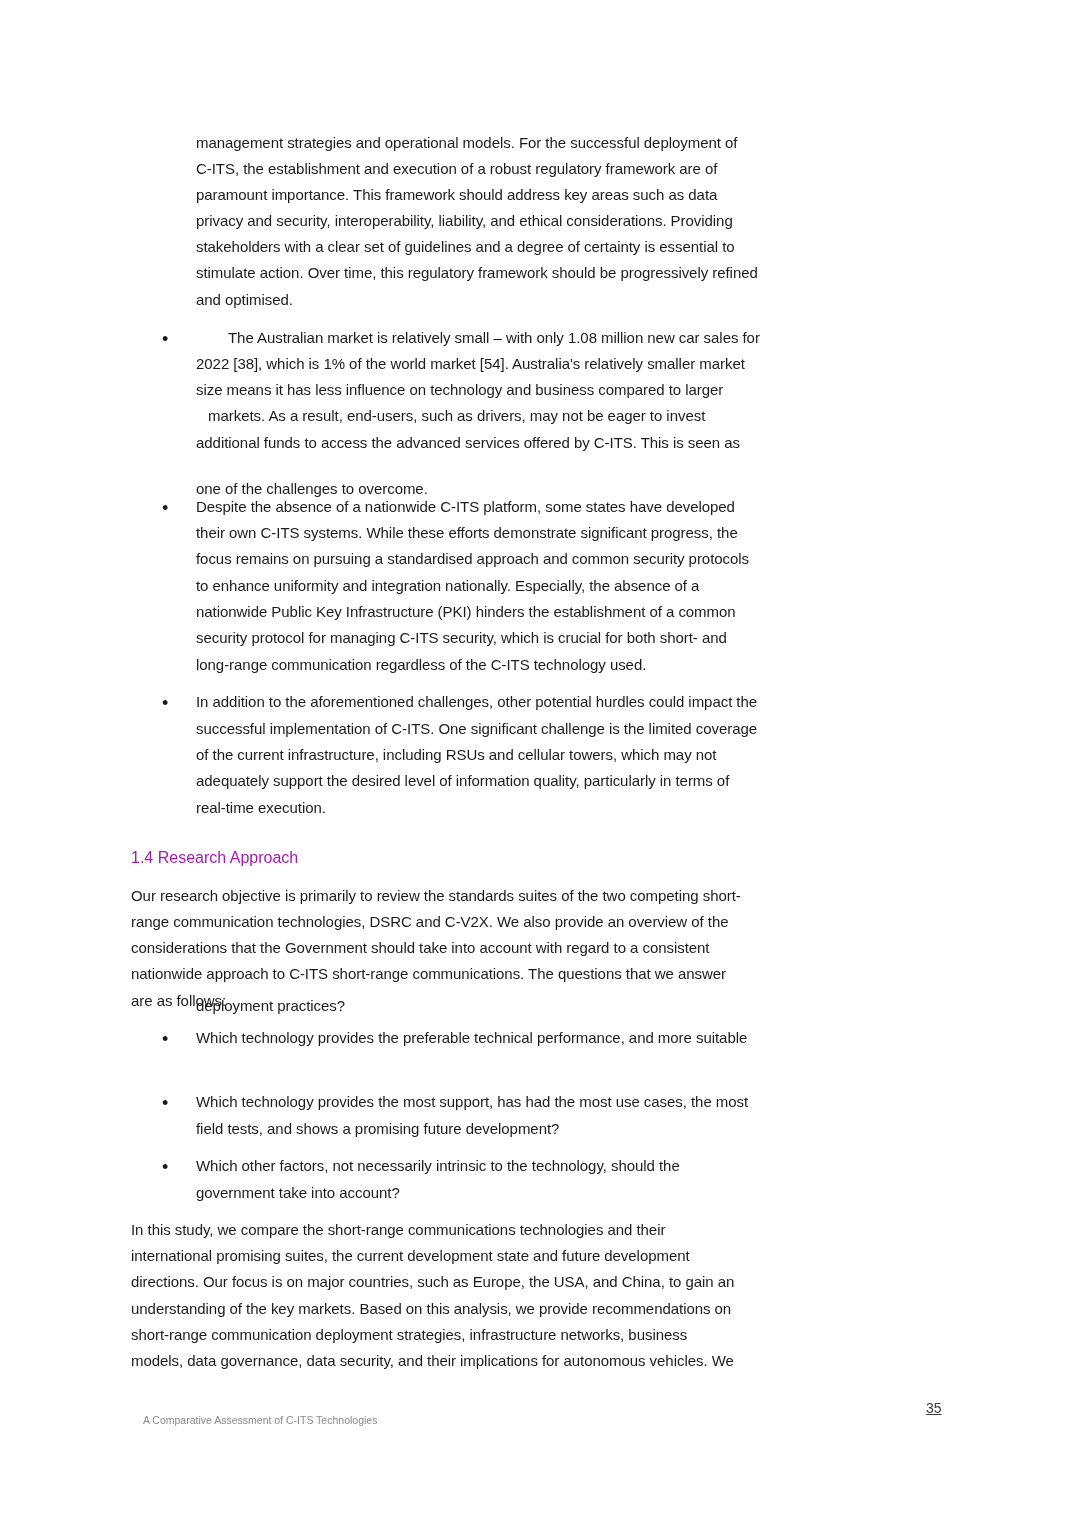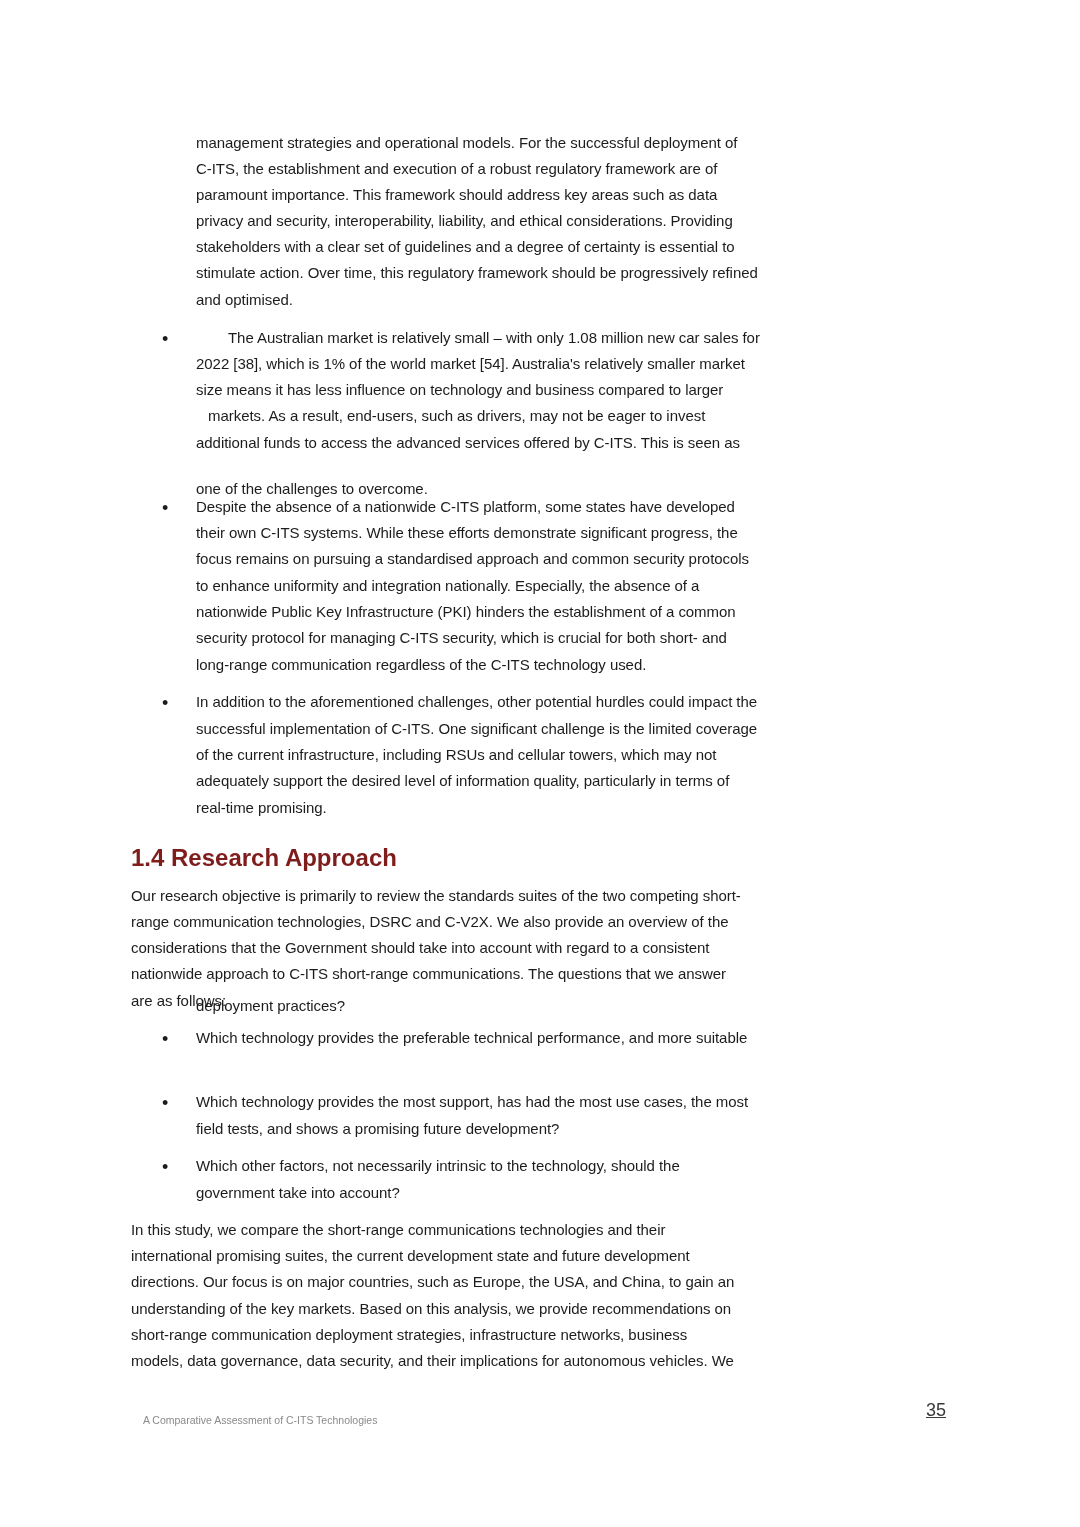--- a/index.html
+++ b/index.html
@@ -40,39 +40,39 @@
       font-size: 18px;
       line-height: 26px;
       height: 26px;
       left: 162px;
       color: #1c1c1c;
     }
     .heading {
       position: absolute;
       left: 131px;
       top: 844px;
-      font-size: 24px;
-      font-weight: bold;
-      color: #7f1d1d;
+      font-size: 16px;
+      font-weight: normal;
+      color: #a21caf;
       line-height: 28px;
       white-space: nowrap;
     }
     .footer-title {
       position: absolute;
       left: 143px;
       top: 1414px;
       font-size: 10.5px;
       color: #8a8a8a;
       white-space: nowrap;
     }
     .page-number {
       position: absolute;
       left: 926px;
       top: 1400px;
-      font-size: 18px;
+      font-size: 14px;
       color: #3a3a3a;
       white-space: nowrap;
       text-decoration: underline;
     }
   </style>
 </head>
 <body>
 
 <div class="page">
 
@@ -106,21 +106,21 @@
     <div class="line" style="left:196px; top:625px;">security protocol for managing C-ITS security, which is crucial for both short- and</div>
     <div class="line" style="left:196px; top:652px;">long-range communication regardless of the C-ITS technology used.</div>
   </div>
 
   <div class="block">
     <div class="bullet" style="top:690px;">•</div>
     <div class="line" style="left:196px; top:689px;text-align:right;">In addition to the aforementioned challenges, other potential hurdles could impact the</div>
     <div class="line" style="left:196px; top:716px;">successful implementation of C-ITS. One significant challenge is the limited coverage</div>
     <div class="line" style="left:196px; top:742px;">of the current infrastructure, including RSUs and cellular towers, which may not</div>
     <div class="line" style="left:196px; top:768px;">adequately support the desired level of information quality, particularly in terms of</div>
-    <div class="line" style="left:196px; top:795px;">real-time promising.</div>
+    <div class="line" style="left:196px; top:795px;">real-time execution.</div>
   </div>
 
   <div class="heading">1.4 Research Approach</div>
 
   <div class="block">
     <div class="line" style="left:131px; top:883px;">Our research objective is primarily to review the standards suites of the two competing short-</div>
     <div class="line" style="left:131px; top:909px;">range communication technologies, DSRC and C-V2X. We also provide an overview of the</div>
     <div class="line" style="left:131px; top:935px;">considerations that the Government should take into account with regard to a consistent</div>
     <div class="line" style="left:131px; top:961px;">nationwide approach to C-ITS short-range communications. The questions that we answer</div>
     <div class="line" style="left:131px; top:988px;">are as follows:</div>

